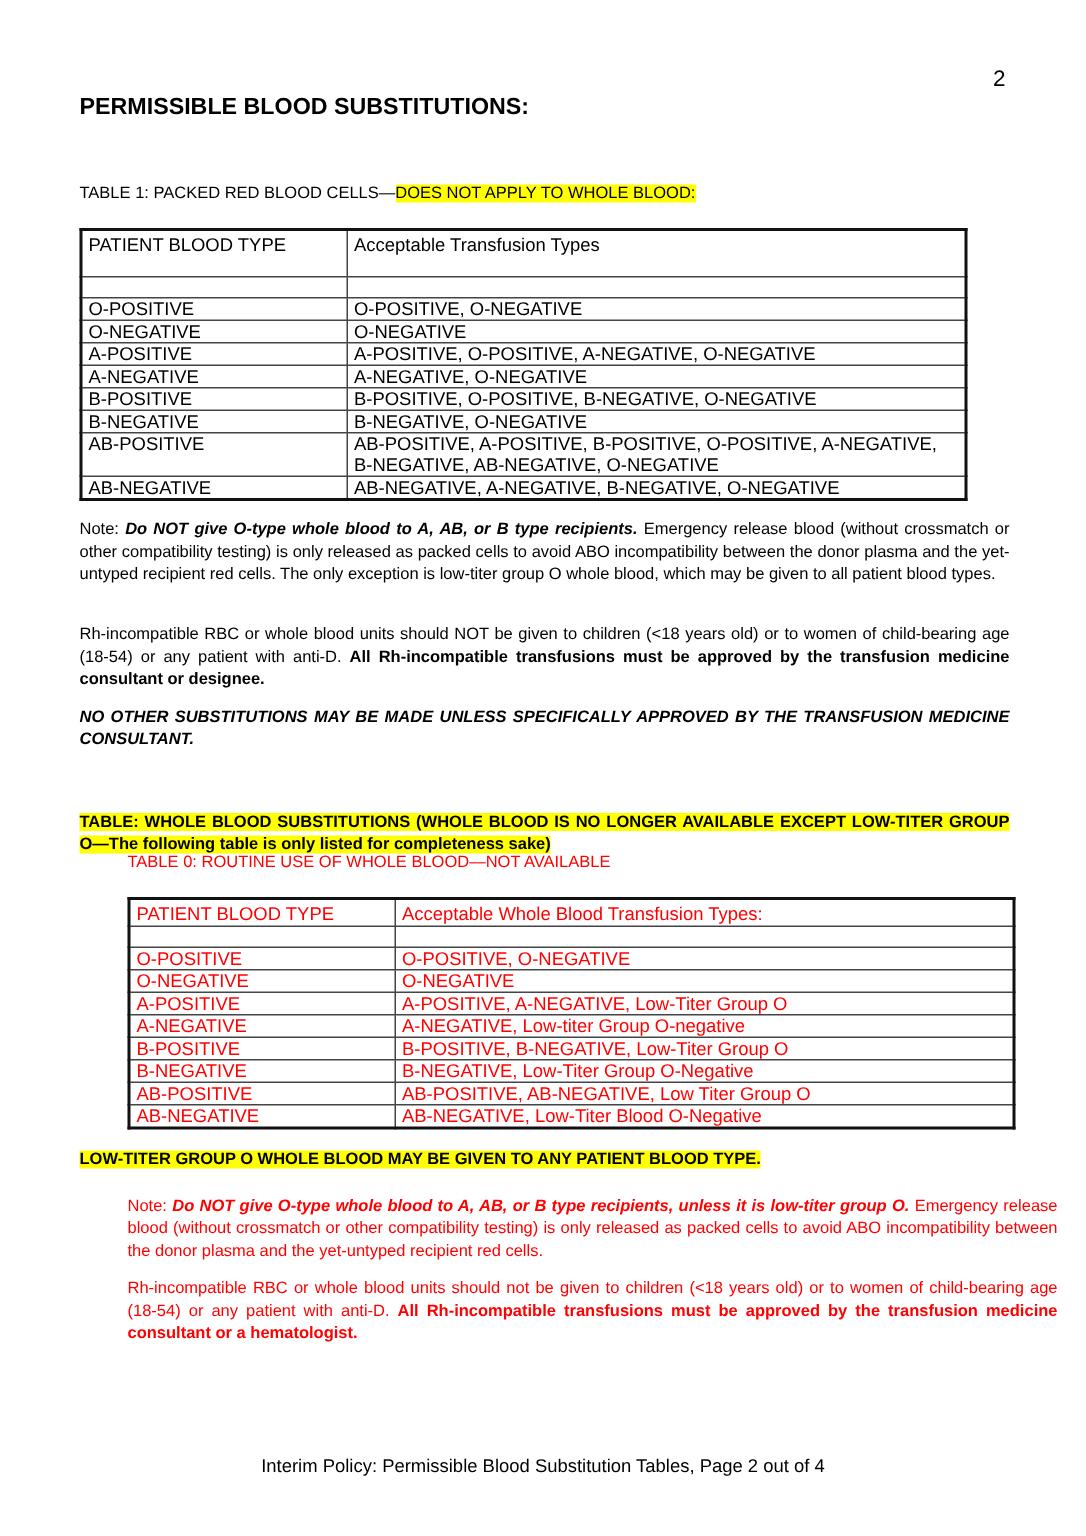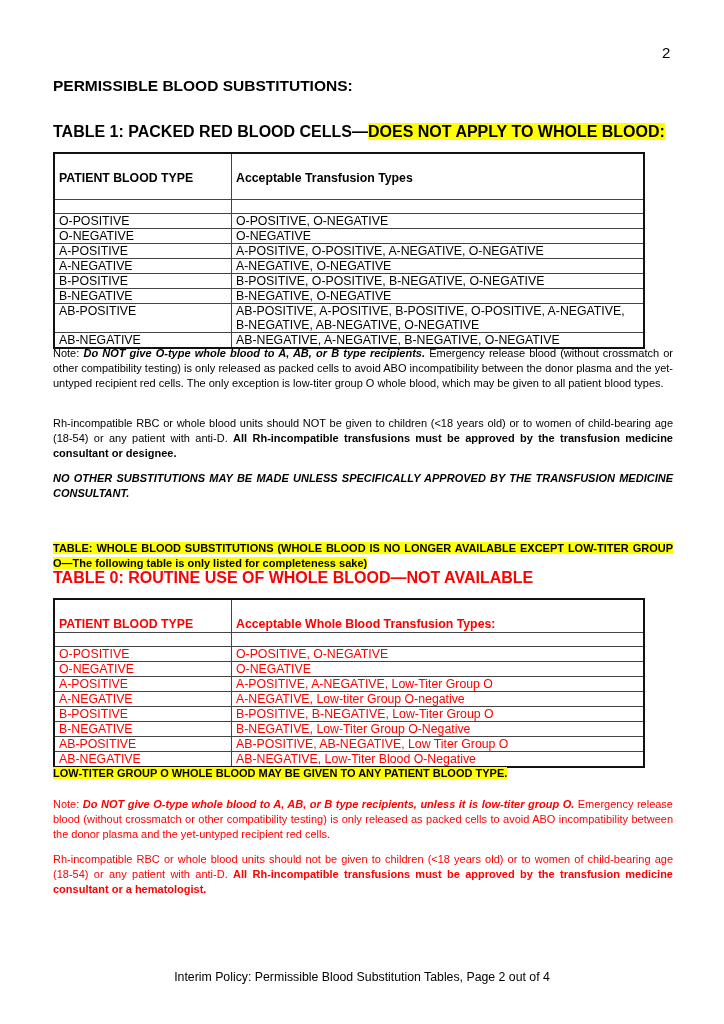--- a/index.html
+++ b/index.html
@@ -1,29 +1,29 @@
 <!DOCTYPE html>
 <html><head>
   <meta charset="utf-8">
   <style>
     html, body { margin: 0; padding: 0; background: #ffffff; }
     body { width: 724px; height: 1024px; position: relative; overflow: hidden;
            font-family: "Liberation Sans", sans-serif; color: #000; }
     .abs { position: absolute; }
     .page-num { left: 662px; top: 44px; font-size: 15px; }
-    .title { left: 53px; top: 63px; font-size: 15.5px; font-weight: bold; line-height: 18px; margin-top: 14px; }
-    .table-caption { left: 53px; top: 123px; font-size: 16px; font-weight: bold; }
+    .title { left: 53px; top: 63px; font-size: 15.5px; font-weight: bold; line-height: 18px; }
+    .table-caption { left: 53px; top: 123px; font-size: 11px; font-weight: normal; }
     .hl { background: #ffff00; }
-    .red { color: #ff0000; }
+    .red { color: #ff0000; margin-left: 32px; }
     table.sub { position: absolute; left: 53px; width: 592px; border-collapse: collapse;
                 font-size: 12.3px; line-height: 14px; }
     table.sub td { border: 1px solid #444; padding: 0 4px 0 4px; vertical-align: top; }
     table.sub { border: 2px solid #111; }
     table.sub td.c1 { width: 168px; }
-    table.sub tr.hdr td { font-weight: bold; height: 28px; padding-top: 17px; }
+    table.sub tr.hdr td { font-weight: normal; height: 28px; padding-top: 2px; }
     table.sub tr.empty td { height: 13px; }
     table.sub tr.row td { height: 14px; }
     #t1 { top: 152px; }
     #t0 { top: 598px; }
     #t0 tr.hdr td { height: 15px; }
     .para { left: 53px; width: 620px; font-size: 11px; line-height: 15px; text-align: justify; }
     .para b, .para i { }
     .footer { left: 0; width: 724px; top: 970px; text-align: center; font-size: 12.3px; }
   </style>
 </head>

